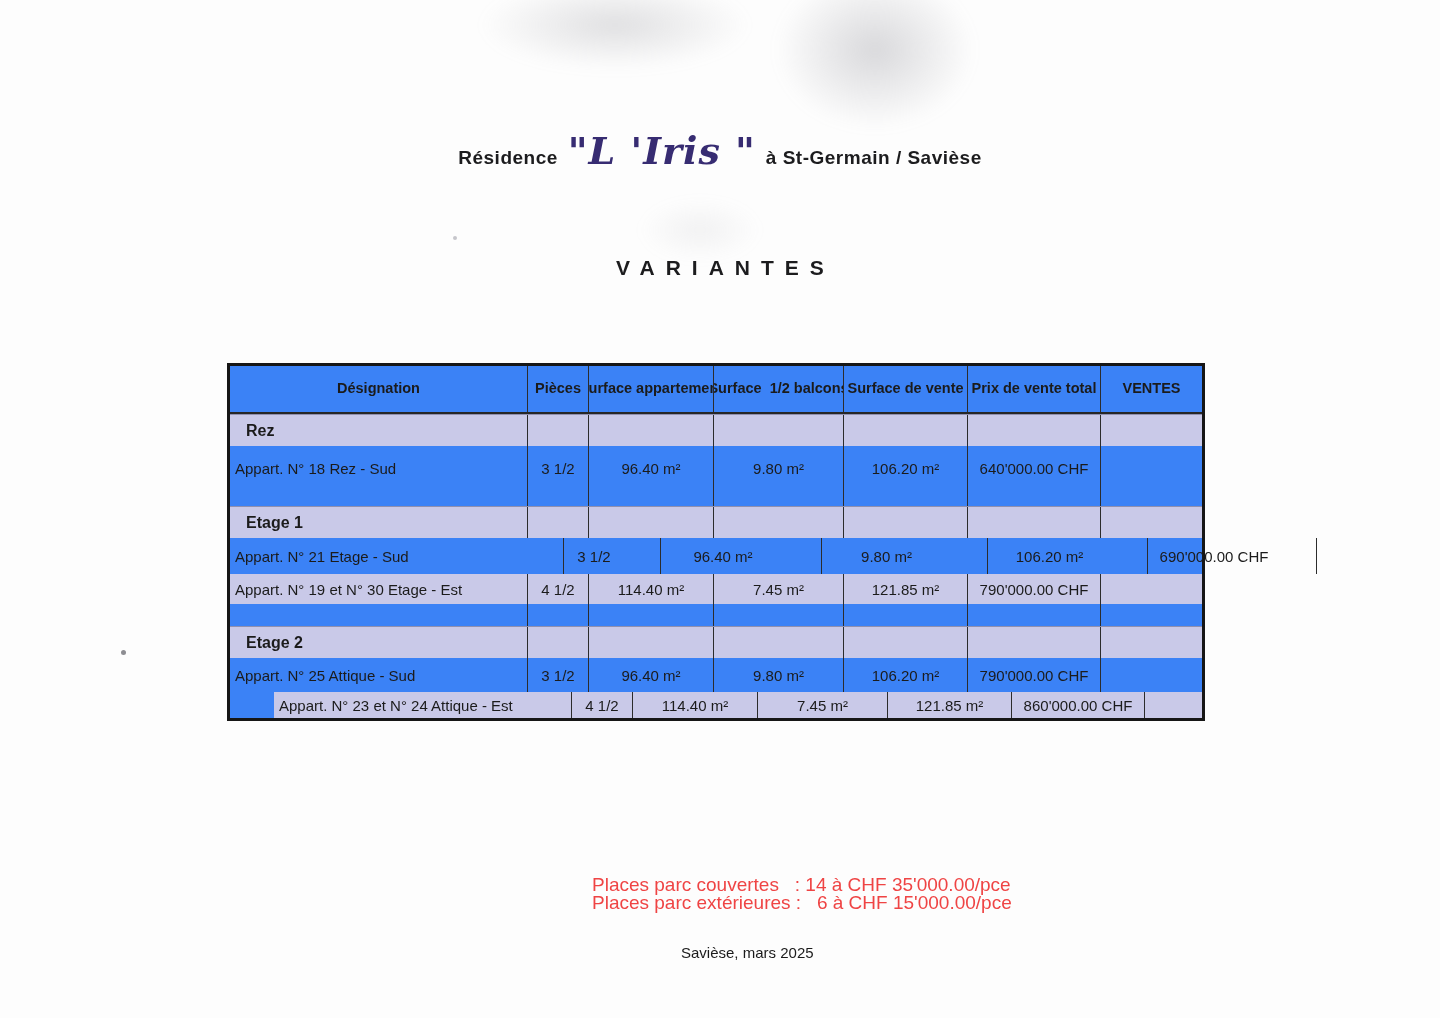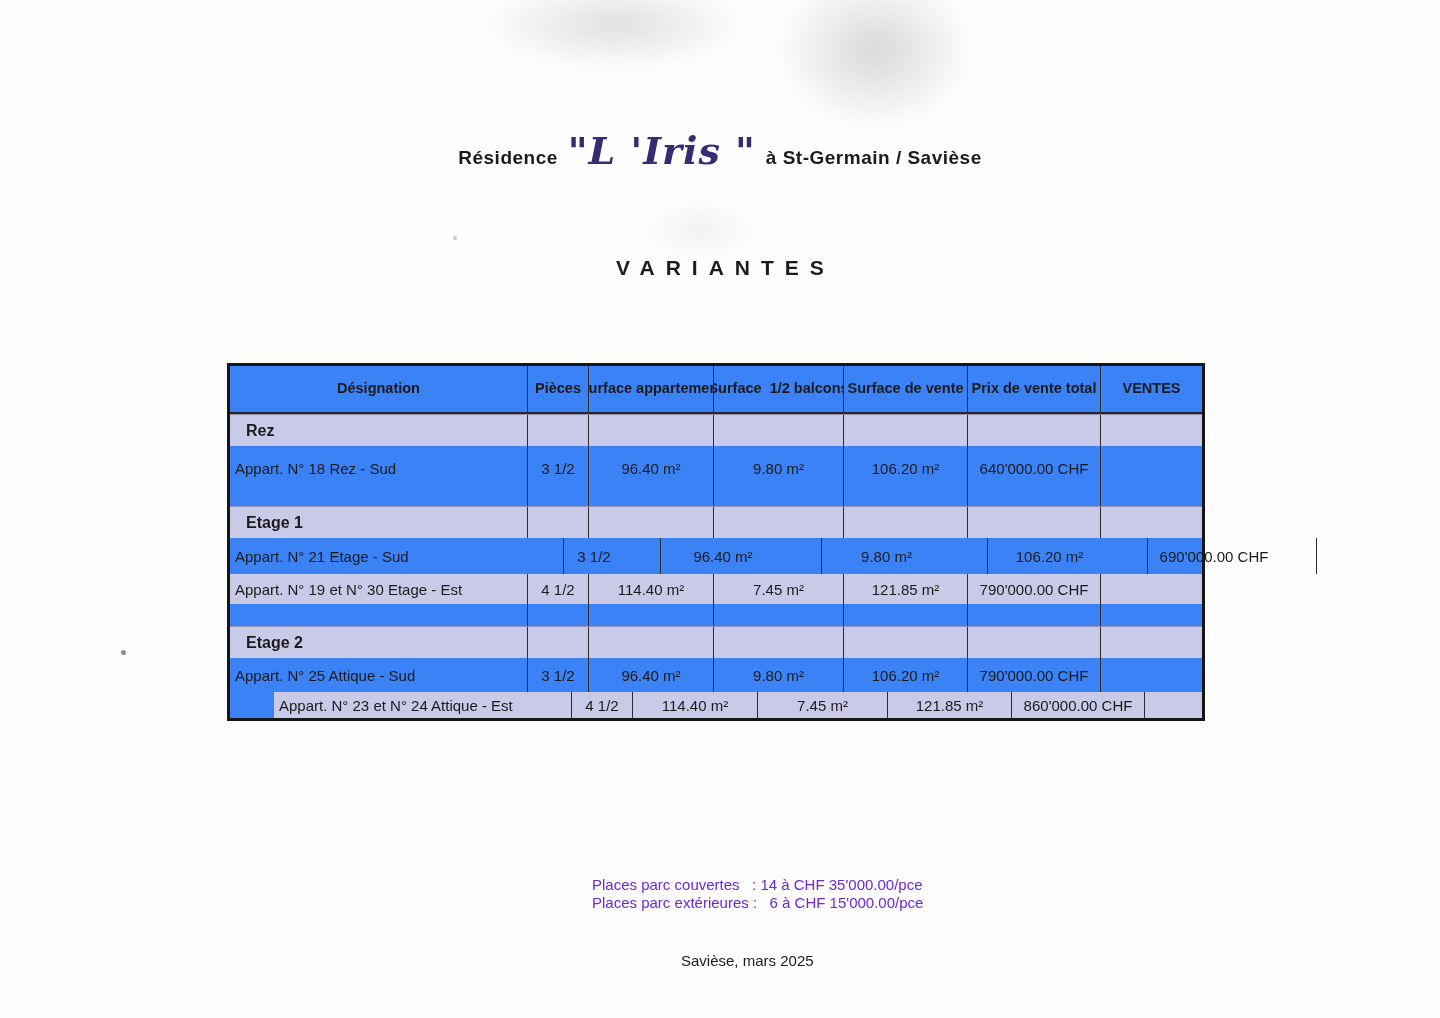--- a/index.html
+++ b/index.html
@@ -52,24 +52,24 @@
   .row.gap1{height:16px;}
   .row.gap2{height:22px;}
   .h-r1{height:44px;}
   .h-r2{height:36px;gap:36px;}
   .h-r3{height:30px;}
   .h-r4{height:34px;}
   .h-r5{height:26px;margin-left:44px;}
 
   
   .parking{
-    position:absolute;left:592px;top:876px;font-size:15px;line-height:17.5px;
-    white-space:pre;color:#6d28d9;
-  }
-  .dateline{position:absolute;left:681px;top:944px;font-size:15px;color:#1b1b1b;margin-top:8px;}
+    position:absolute;left:592px;top:876px;font-size:19px;line-height:17.5px;
+    white-space:pre;color:#ef4444;
+  }
+  .dateline{position:absolute;left:681px;top:944px;font-size:15px;color:#1b1b1b;}
 </style>
 </head>
 <body>
 
 <div class="page">
 
   <div class="smudge s1"></div>
   <div class="smudge s2"></div>
   <div class="smudge s3"></div>
   <div class="speck k1"></div>

